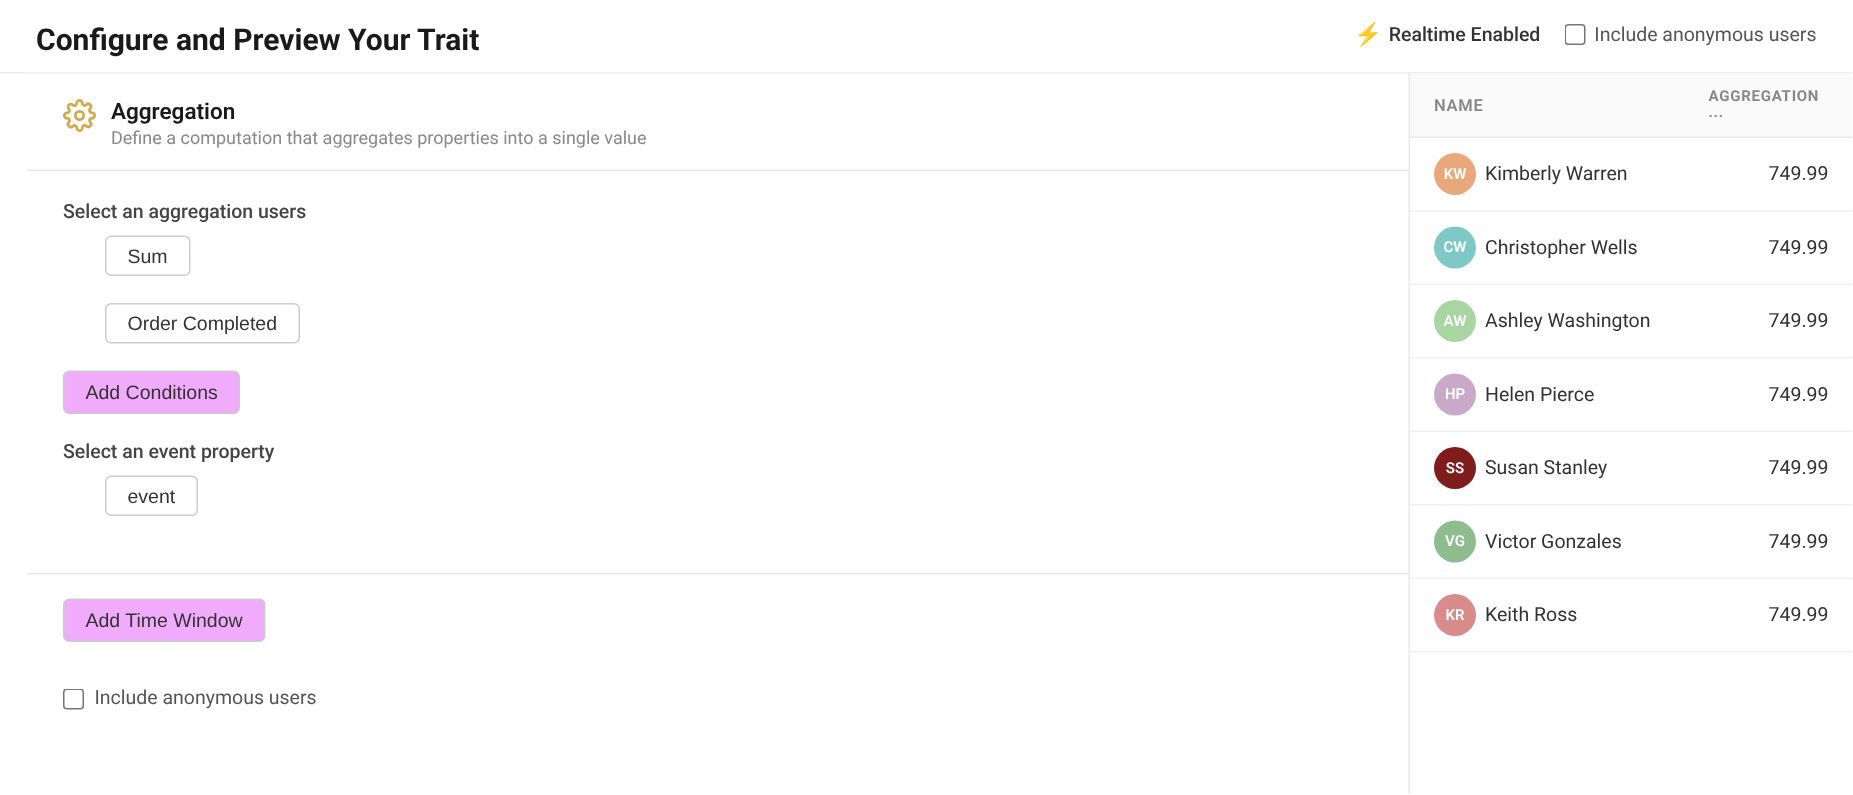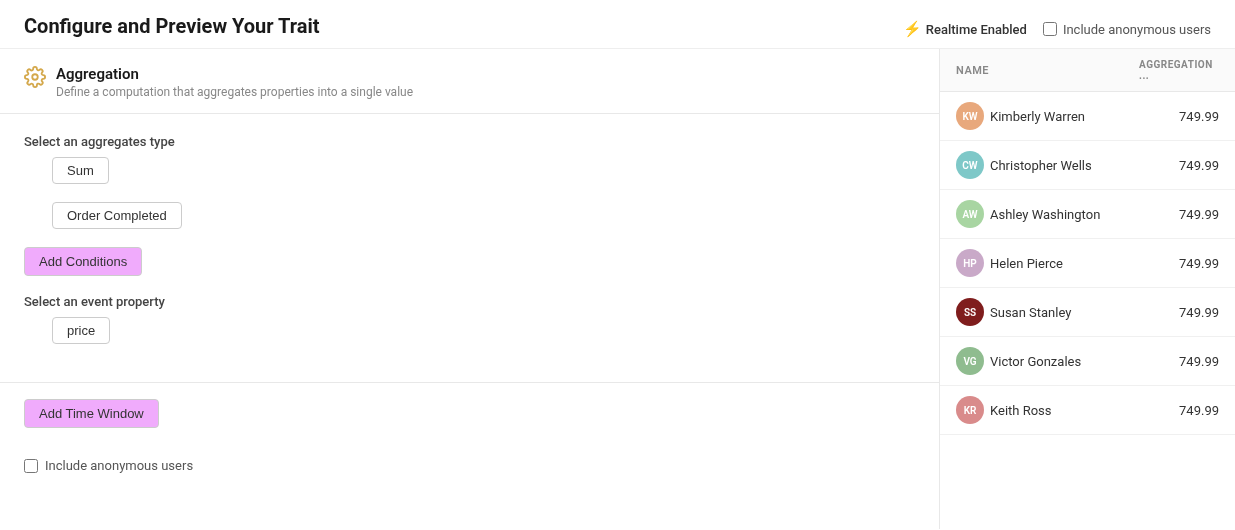--- a/index.html
+++ b/index.html
@@ -7,21 +7,21 @@
       font-family: -apple-system, BlinkMacSystemFont, 'Segoe UI', Roboto, sans-serif;
       background: #fff;
       color: #333;
       font-size: 14px;
       width: 1235px;
       height: 530px;
       overflow: hidden;
     }
     .page-header {
       display: flex;
-      align-items: flex-end;
+      align-items: flex-start;
       justify-content: space-between;
       padding: 14px 24px 10px 24px;
       border-bottom: 1px solid #eee;
     }
     .page-title {
       font-size: 20px;
       font-weight: 700;
       color: #1a1a1a;
     }
     .header-right {
@@ -48,20 +48,21 @@
       font-size: 13px;
       color: #555;
     }
     .anon-checkbox {
       width: 14px;
       height: 14px;
     }
     .main-layout {
       display: flex;
       height: calc(530px - 50px);
+      padding-left: 18px;
     }
     .left-panel {
       flex: 1;
       overflow-y: auto;
       border-right: 1px solid #e8e8e8;
     }
     .section-header {
       display: flex;
       align-items: flex-start;
       gap: 10px;
@@ -231,35 +232,35 @@
       </svg>
       <div>
         <div class="section-title">Aggregation</div>
         <div class="section-subtitle">Define a computation that aggregates properties into a single value</div>
       </div>
     </div>
 
     <div class="config-body">
 
       <div class="field-group">
-        <div class="field-label">Select an aggregates type</div>
+        <div class="field-label">Select an aggregation users</div>
         <button class="pill-button">Sum</button>
       </div>
 
       <div class="field-group">
         <button class="pill-button">Order Completed</button>
       </div>
 
       <div class="field-group">
         <button class="add-button">Add Conditions</button>
       </div>
 
       <div class="field-group">
         <div class="field-label">Select an event property</div>
-        <button class="pill-button">price</button>
+        <button class="pill-button">event</button>
       </div>
 
     </div>
 
     <div class="time-window-section">
       <button class="add-button">Add Time Window</button>
     </div>
 
     <div class="anon-section">
       <label class="anon-row">

